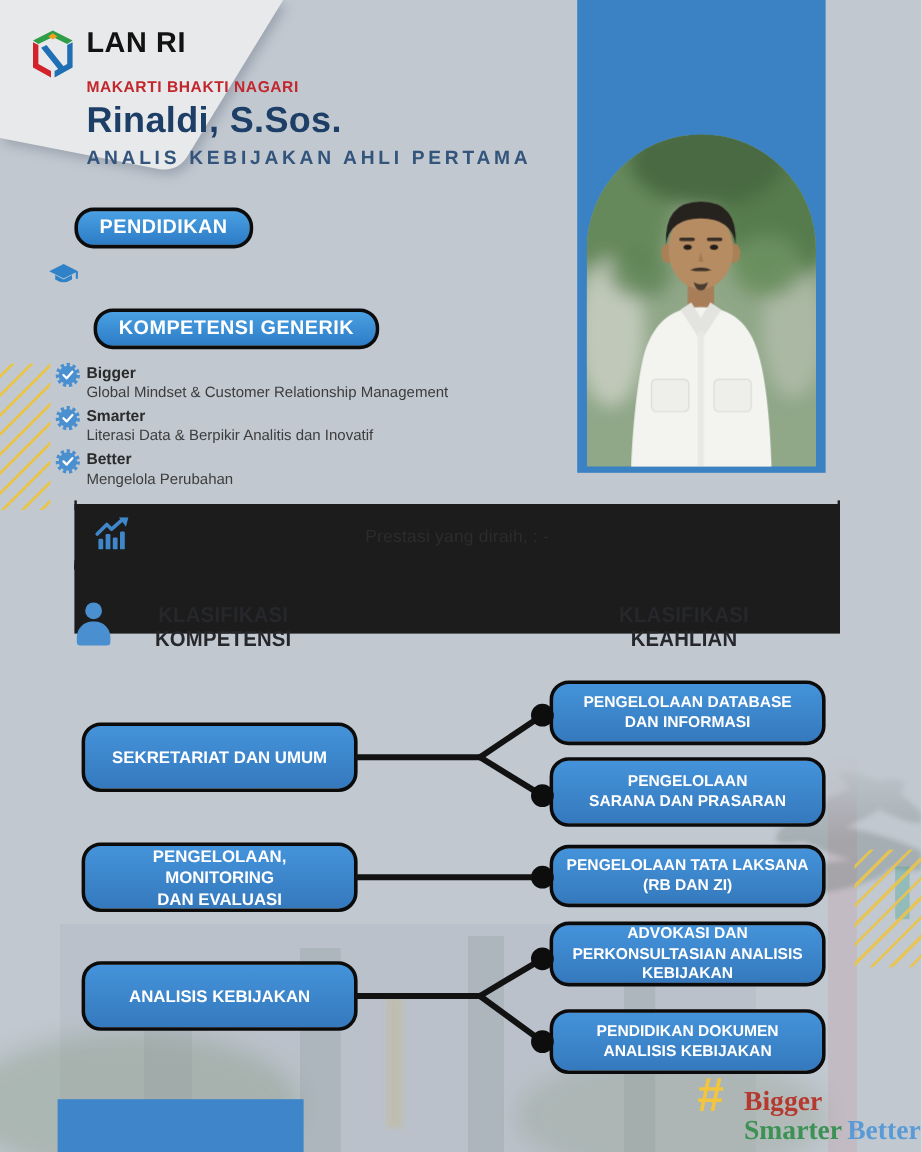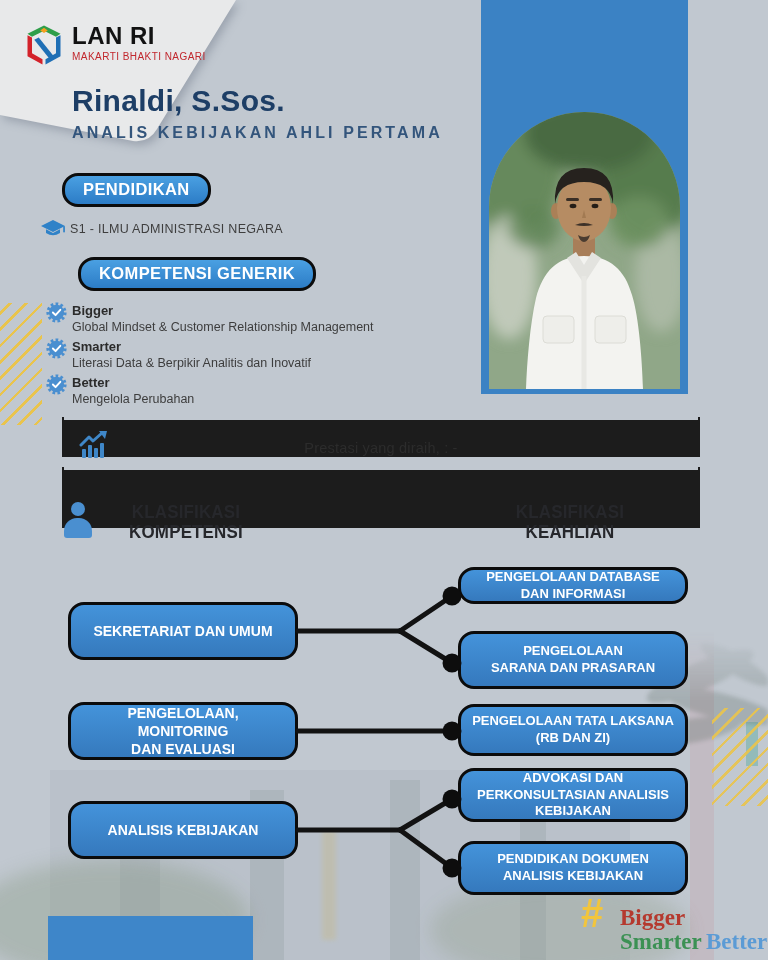--- a/index.html
+++ b/index.html
@@ -21,21 +21,21 @@
   
   .stripes{position:absolute;pointer-events:none;
     background:repeating-linear-gradient(135deg,transparent 0 9px,#e9c44d 9px 11.5px);}
   .stripes.left{left:-4px;top:303px;width:46px;height:122px;}
   .stripes.right{left:712px;top:708px;width:58px;height:98px;opacity:.9;}
   
   .corner-card{position:absolute;left:0;top:0;filter:drop-shadow(3px 4px 5px rgba(55,65,85,.28));}
   .logo{position:absolute;left:20px;top:18px;}
   .logo-text{position:absolute;left:72px;top:24px;}
   .logo-title{font-size:24px;font-weight:800;color:#121212;letter-spacing:.5px;line-height:1;}
-  .logo-tagline{font-size:10px;font-weight:400;color:#c1272d;letter-spacing:.45px;margin-top:3px;}
+  .logo-tagline{font-size:13px;font-weight:700;color:#c1272d;letter-spacing:.45px;margin-top:17px;}
   
   .name{position:absolute;left:72px;top:84px;font-size:30px;font-weight:800;color:#1d3e66;letter-spacing:.3px;}
   .jobtitle{position:absolute;left:72px;top:124px;font-size:16px;font-weight:700;color:#33557c;letter-spacing:3.1px;}
   
   .photo-panel{position:absolute;left:481px;top:0;width:207px;height:394px;background:#3b82c4;}
   .photo-arch{position:absolute;left:8px;top:112px;width:191px;height:277px;border-radius:96px 96px 0 0;overflow:hidden;}
   
   .pill{position:absolute;display:inline-block;padding:4px 18px 5px;border:3px solid #0c0c0c;border-radius:16px;
     background:linear-gradient(#4aa0e2,#2c7cc6);color:#fff;font-size:16.5px;font-weight:800;letter-spacing:.4px;}
   .pill.p1{left:62px;top:173px;}
@@ -62,21 +62,21 @@
   .person-icon{position:absolute;left:64px;top:502px;width:28px;height:38px;}
   .person-icon .head{position:absolute;left:7px;top:0;width:14px;height:14px;border-radius:50%;background:#4a8fd0;}
   .person-icon .body{position:absolute;left:0;top:16px;width:28px;height:20px;border-radius:13px 13px 3px 3px;background:#4a8fd0;}
   
   .fbox{position:absolute;box-sizing:border-box;display:flex;align-items:center;justify-content:center;
     background:linear-gradient(#4493da,#3579bd);border:3px solid #0b0b0b;border-radius:16px;color:#fff;
     font-weight:700;text-align:center;white-space:pre-line;line-height:1.3;padding:4px 10px;}
   .fbox.lft{left:68px;width:230px;font-size:14px;}
   .fbox.rgt{left:458px;width:230px;font-size:13px;}
   .b1{top:602px;height:58px;} .b2{top:702px;height:58px;} .b3{top:801px;height:58px;}
-  .r1{top:567px;height:37px;} .r2{top:631px;height:58px;} .r3{top:704px;height:52px;}
+  .r1{top:567px;height:54px;} .r2{top:631px;height:58px;} .r3{top:704px;height:52px;}
   .r4{top:768px;height:54px;} .r5{top:841px;height:54px;}
   .connectors{position:absolute;left:0;top:540px;pointer-events:none;}
   
   .footer-bar{position:absolute;left:48px;top:916px;width:205px;height:44px;background:#3e86c9;}
   .hash{position:absolute;left:581px;top:891px;font-size:40px;font-weight:800;color:#f2c53c;}
   .fw{position:absolute;font-family:"Liberation Serif",serif;font-weight:700;font-size:23px;}
   .fw.bigger{left:620px;top:905px;color:#b5392e;}
   .fw.smarter{left:620px;top:929px;color:#3c9154;}
   .fw.better{left:706px;top:929px;color:#5b9bd5;}
 </style>
@@ -168,21 +168,20 @@
   </div>
 
   <div class="pill p1">PENDIDIKAN</div>
   <svg class="edu-icon" width="26" height="20" viewBox="0 0 26 20">
     <g fill="#2f82c8">
       <path d="M13 1 L25 7 L13 13 L1 7 Z"></path>
       <path d="M6 10.2 V14 Q13 18.6 20 14 V10.2 L13 13.9 Z"></path>
       <rect x="23.2" y="7" width="1.7" height="6.5" rx=".8"></rect>
     </g>
   </svg>
-  <div class="edu-text">S1 - ILMU ADMINISTRASI NEGARA</div>
 
   <div class="pill p2">KOMPETENSI GENERIK</div>
 
   <div class="comp-item">
     <svg class="badge-icon" style="top:302px;" width="21" height="21" viewBox="0 0 22 22">
       <circle cx="11" cy="11" r="8.4" fill="none" stroke="#4a8fd0" stroke-width="4.4" stroke-dasharray="2.6 2.2"></circle>
       <circle cx="11" cy="11" r="8" fill="#4a8fd0"></circle>
       <path d="M7.2 11 L10 13.8 L15 8.2" stroke="#fff" stroke-width="2" fill="none" stroke-linecap="round" stroke-linejoin="round"></path>
     </svg>
     <div class="comp-label" style="top:303px;">Bigger</div>

